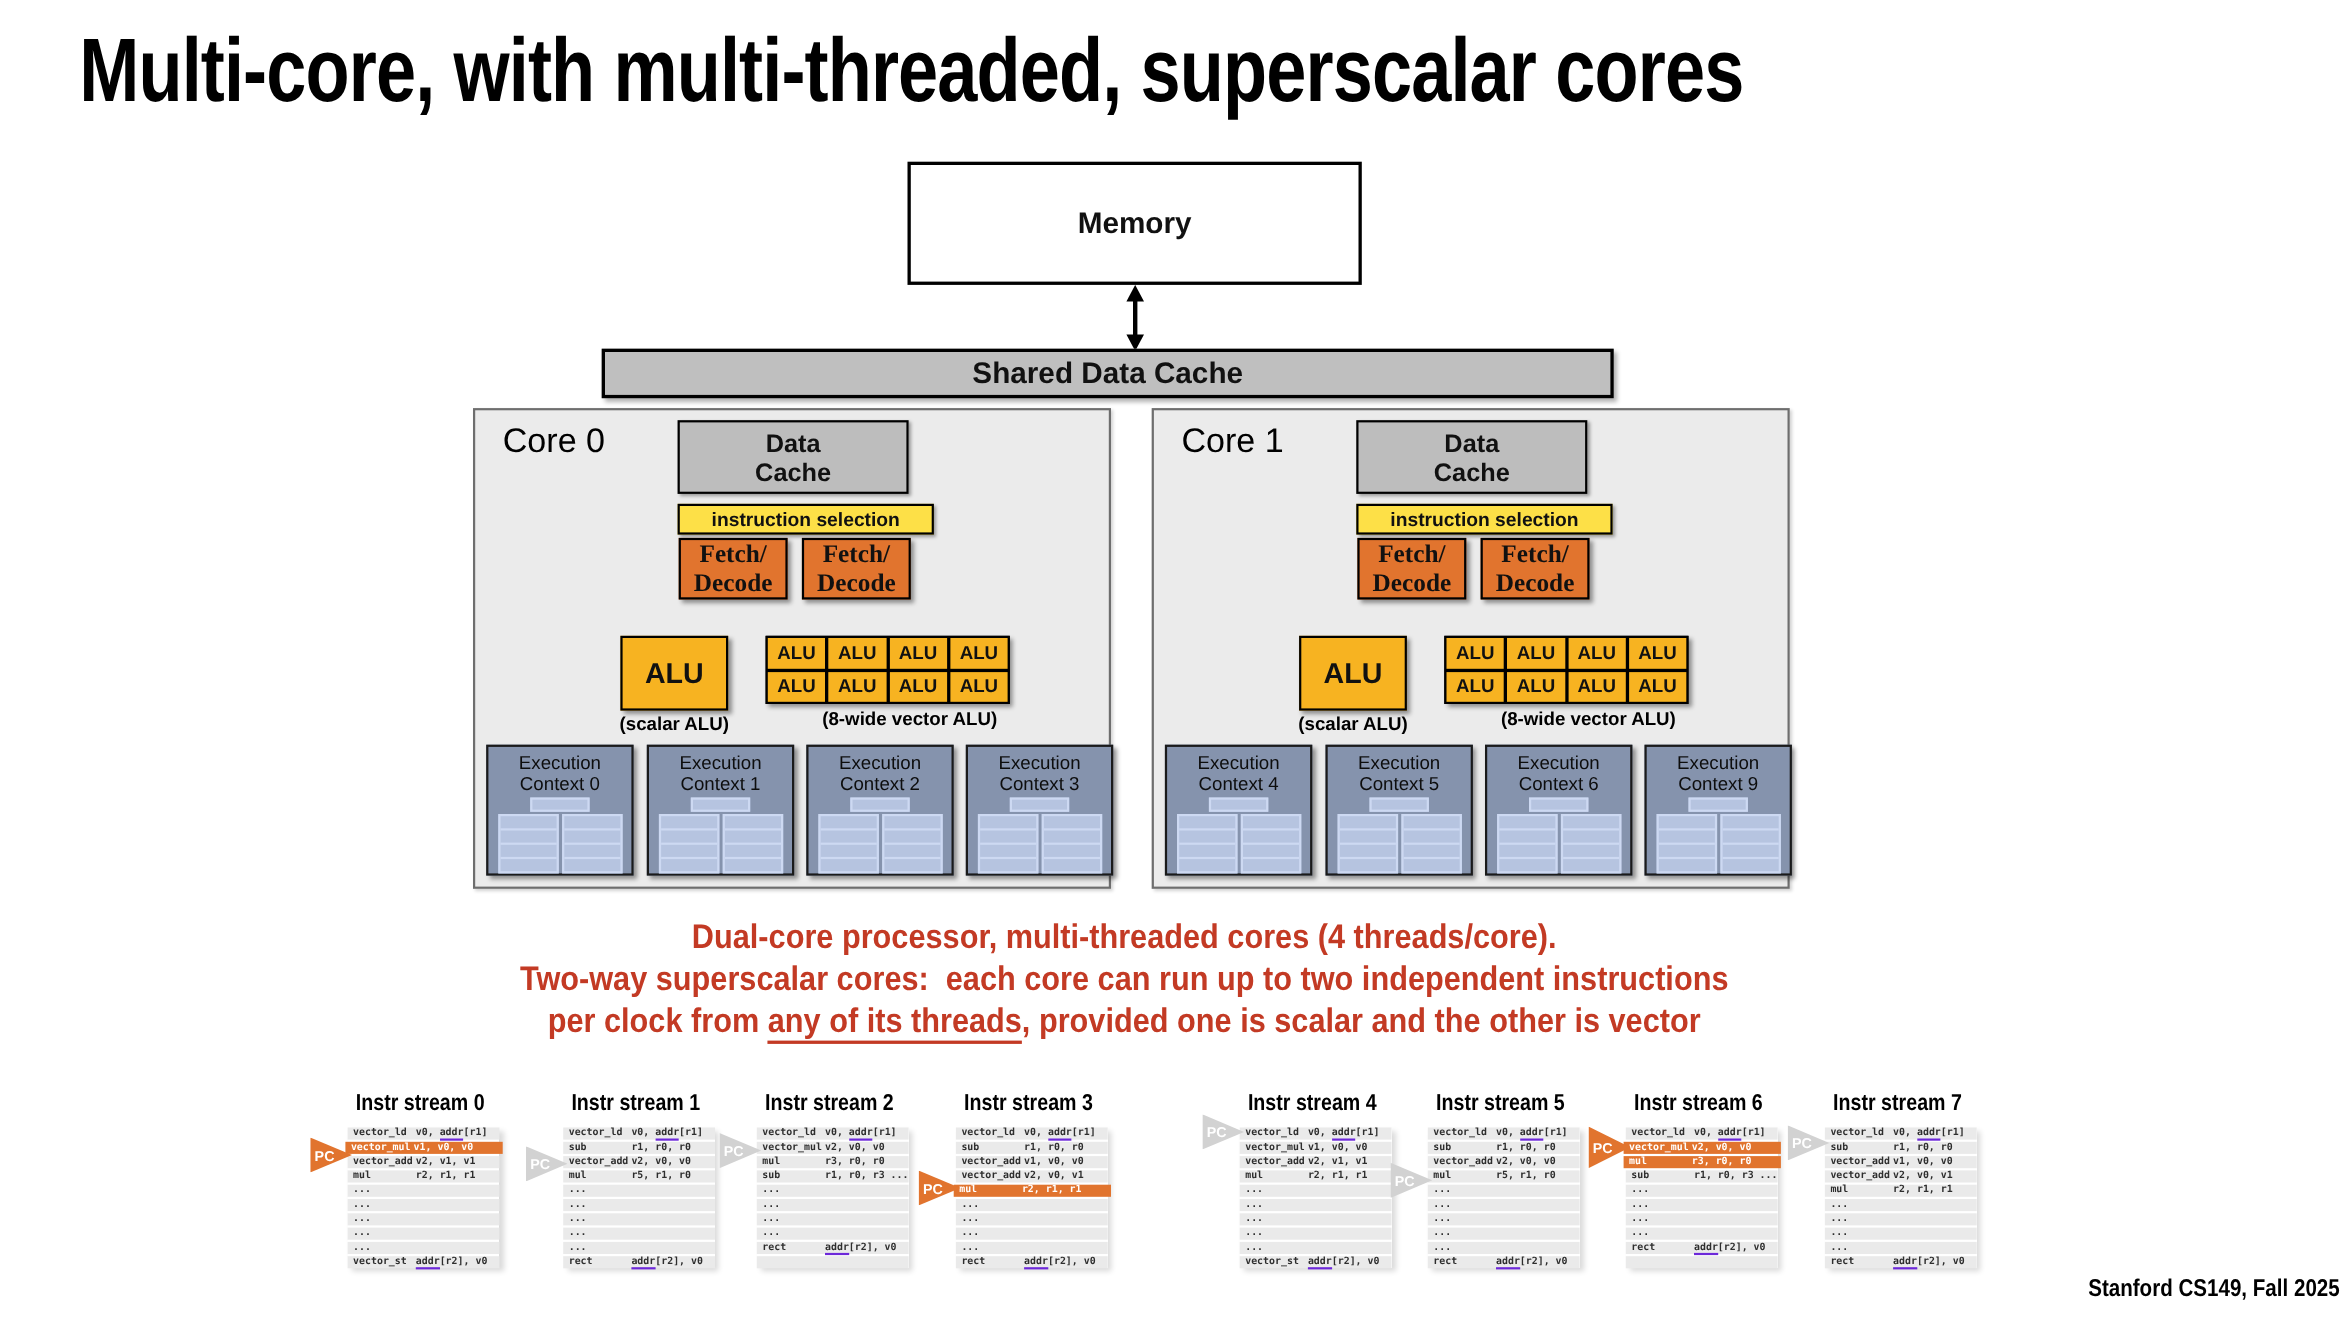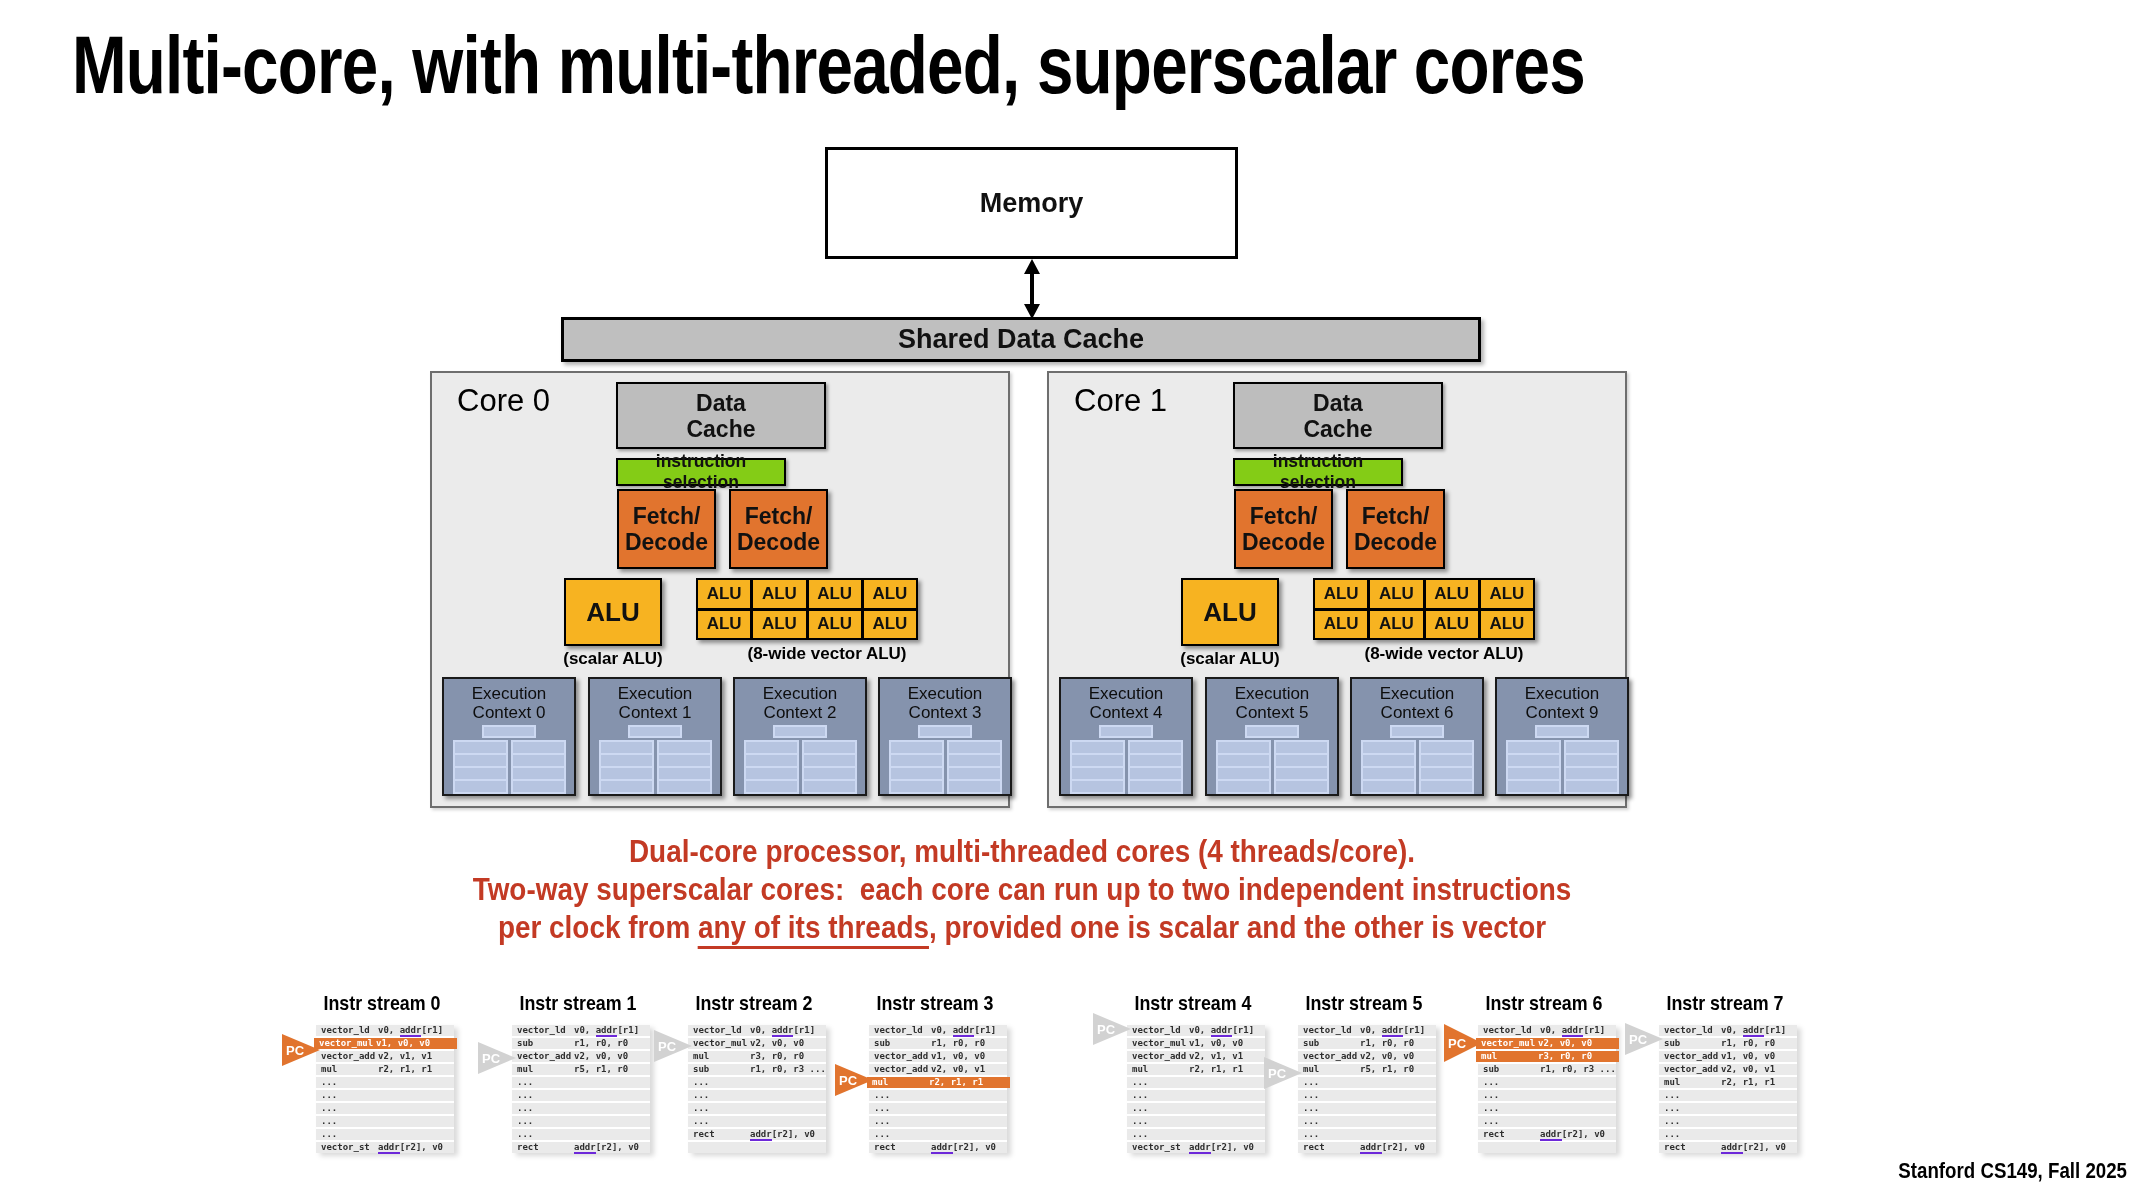--- a/index.html
+++ b/index.html
@@ -4,30 +4,30 @@
 <style>
   html,body{margin:0;padding:0;width:2133px;height:1200px;background:#fff;
     font-family:"Liberation Sans",sans-serif;position:relative;overflow:hidden;}
   .slide-title{position:absolute;left:72px;top:18px;font-size:82px;font-weight:bold;color:#000;
     white-space:nowrap;letter-spacing:-1px;transform:scaleX(0.80);transform-origin:left top;}
   .box{position:absolute;display:flex;flex-direction:column;align-items:center;justify-content:center;
     text-align:center;font-weight:bold;border:2px solid #000;box-sizing:border-box;color:#111;}
   .memory{left:825px;top:147px;width:413px;height:112px;background:#fff;border-width:3px;font-size:27px;}
   .mem-arrow{position:absolute;left:1015px;top:259px;}
   .shared-cache{left:547px;top:317px;width:920px;height:45px;background:#bfbfbf;border-width:3px;
-    font-size:27px;box-shadow:3px 3px 4px rgba(0,0,0,.30);margin-left:14px;}
+    font-size:27px;box-shadow:3px 3px 4px rgba(0,0,0,.30);}
   .core{position:absolute;top:371px;width:580px;height:437px;background:#ebebeb;
     border:2px solid #6e6e6e;box-sizing:border-box;box-shadow:2px 2px 3px rgba(0,0,0,.18);}
   .core-label{position:absolute;left:25px;top:10px;font-size:31px;font-weight:normal;color:#000;}
   .data-cache{left:184px;top:9px;width:210px;height:67px;background:#bdbdbd;font-size:23px;
     line-height:26px;box-shadow:2px 2px 3px rgba(0,0,0,.35);}
-  .instr-sel{left:184px;top:85px;width:170px;height:28px;background:#84cc16;font-size:17.5px;
+  .instr-sel{left:184px;top:85px;width:233px;height:28px;background:#fde047;font-size:17.5px;
     box-shadow:2px 2px 3px rgba(0,0,0,.35);}
-  .fd{top:116px;width:99px;height:80px;background:#e1742e;font-size:23px;line-height:26px;
-    box-shadow:3px 3px 4px rgba(0,0,0,.40);}
+  .fd{top:116px;width:99px;height:56px;background:#e1742e;font-size:23px;line-height:26px;
+    box-shadow:3px 3px 4px rgba(0,0,0,.40);font-family:Liberation Serif, serif;}
   .scalar-alu{left:132px;top:205px;width:98px;height:68px;background:#f7b321;font-size:26px;
     box-shadow:3px 3px 4px rgba(0,0,0,.40);}
   .valu-grid{position:absolute;left:264px;top:205px;width:222px;height:62px;display:grid;
     grid-template-rows:1fr 1fr;grid-template-columns:repeat(4,1fr);gap:3px;background:#000;
     border:2px solid #000;box-sizing:border-box;box-shadow:3px 3px 4px rgba(0,0,0,.40);}
   .valu-cell{background:#f7b321;display:flex;align-items:center;justify-content:center;
     font-weight:bold;font-size:17px;color:#111;}
   .cap{position:absolute;font-weight:bold;font-size:17px;color:#000;transform:translateX(-50%);
     white-space:nowrap;}
   .cap-scalar{left:181px;top:276px;}

